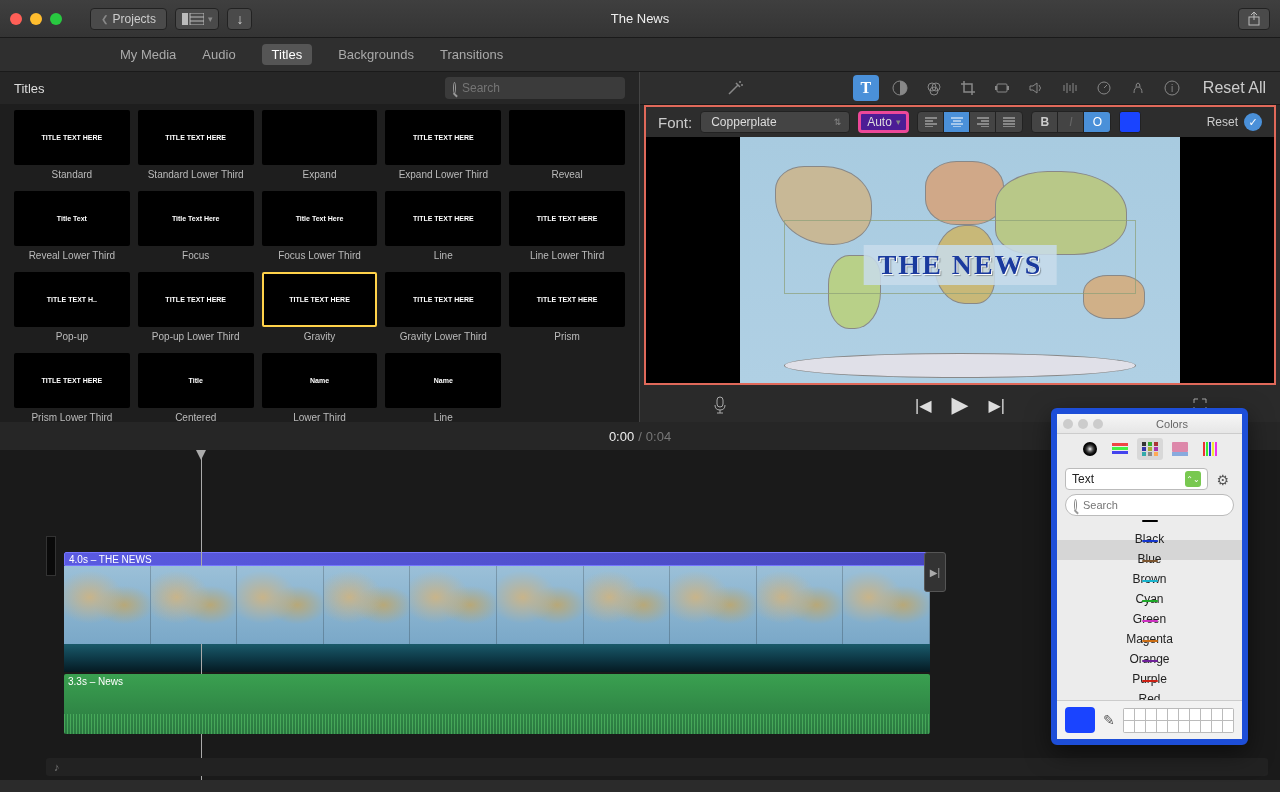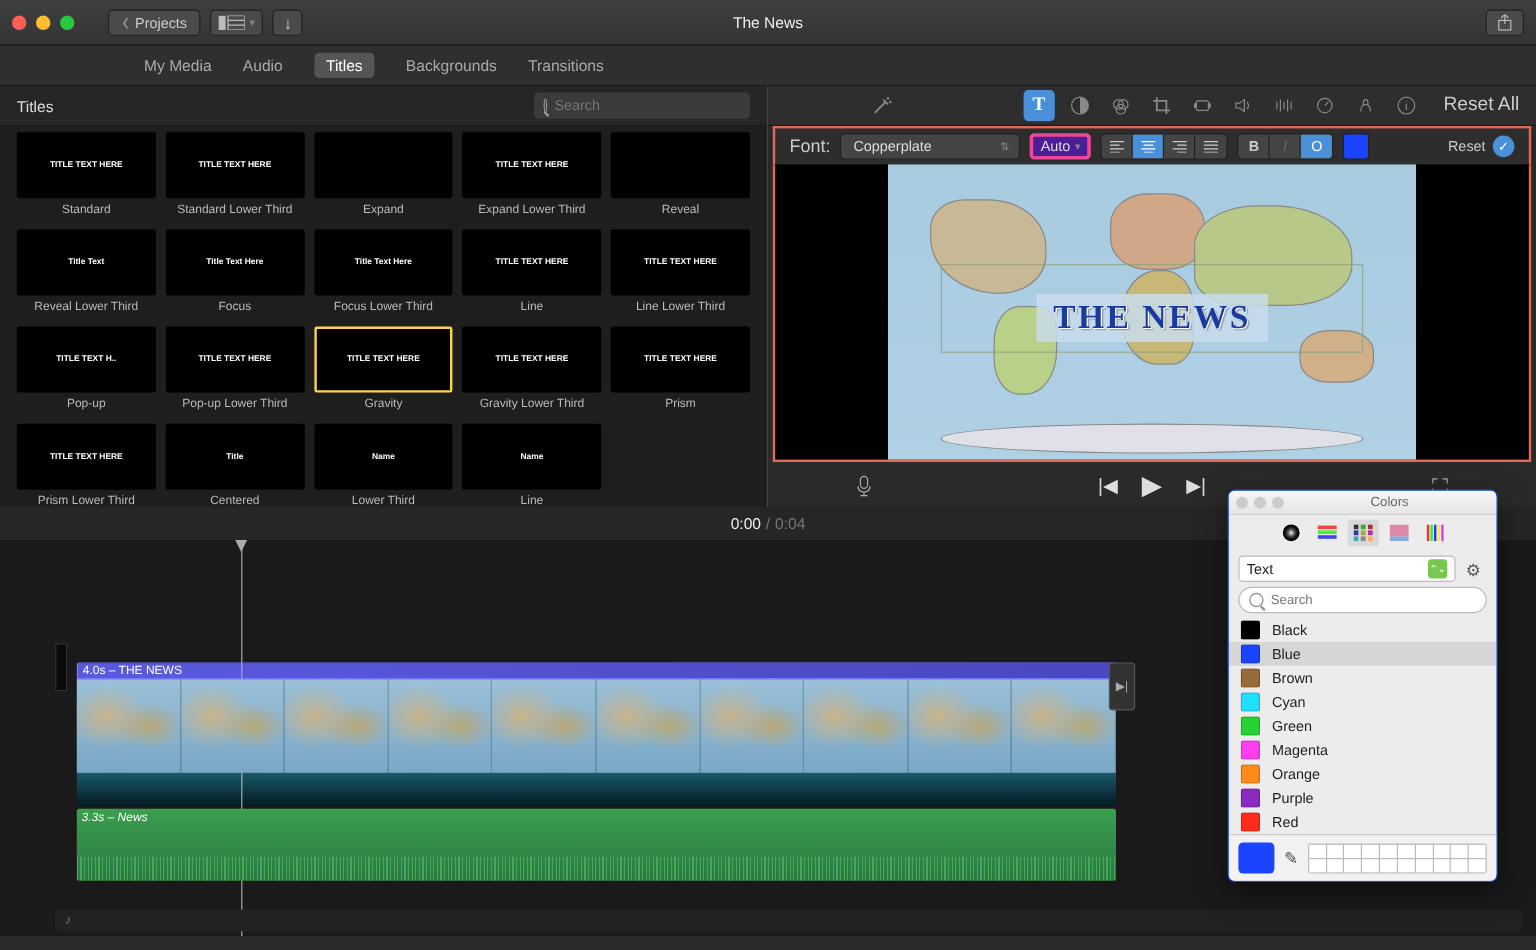--- a/index.html
+++ b/index.html
@@ -79,41 +79,41 @@
 .tltracks { height:330px; background:#1a1a1a; position:relative; padding-top:22px; }
 .playhead { position:absolute; left:201px; top:0; bottom:0; width:1px; background:#aaa; }
 .playhead::before { content:''; position:absolute; top:0; left:-5px; width:0; height:0; border-left:5px solid transparent; border-right:5px solid transparent; border-top:10px solid #aaa; }
 .trk { margin-left:64px; margin-right:350px; margin-bottom:0; }
 .trk-title { height:14px; background:linear-gradient(90deg,#5a5ae0,#4848c0); border:1px solid #7575ff; border-radius:2px 2px 0 0; color:#fff; font-size:10px; padding:0 4px; display:flex; align-items:center; }
 .trk-video { height:78px; display:flex; background:#2a4a5a; }
 .vthumb { flex:1; background:linear-gradient(#9bc0d8,#7aa8c8); border-right:1px solid rgba(0,0,0,.2); position:relative; }
 .vthumb::after { content:''; position:absolute; inset:0; background:radial-gradient(ellipse at 30% 40%,#c8b48a 0%,transparent 40%),radial-gradient(ellipse at 70% 50%,#b8a878 0%,transparent 35%); }
 .trk-videoshade { height:28px; background:linear-gradient(#1a5a6a,#0e3a48,#051a22); }
 .trk-audio { height:60px; background:linear-gradient(#3aa050,#2a7840); border-radius:2px; overflow:hidden; margin-top:2px; position:relative; }
-.trk-audio-lbl { color:#fff; font-size:10px; padding:2px 4px;font-style:italic; }
+.trk-audio-lbl { color:#fff; font-size:10px; padding:2px 4px; }
 .waveform { position:absolute; bottom:0; left:0; right:0; height:20px; background:repeating-linear-gradient(90deg,#60d070 0 1px,transparent 1px 3px); opacity:.5; }
 .transbtn { position:absolute; right:334px; top:102px; width:22px; height:40px; background:#333; border:1px solid #555; border-radius:3px; display:flex; align-items:center; justify-content:center; color:#aaa; font-size:10px; }
 .blank { position:absolute; left:46px; top:86px; width:10px; height:40px; background:#0a0a0a; border:1px solid #333; }
 .musictrk { position:absolute; bottom:4px; left:46px; right:12px; height:18px; background:#222; border-radius:3px; display:flex; align-items:center; padding:0 8px; color:#777; font-size:11px; }
 
 
-.colorspanel { position:absolute; right:32px; top:408px; width:225px; background:#ececec; border:1px solid #1d4ed8; border-radius:6px; box-shadow:0 8px 24px rgba(0,0,0,.5); color:#222; overflow:hidden; }
+.colorspanel { position:absolute; right:32px; top:408px; width:197px; background:#ececec; border:6px solid #1d4ed8; border-radius:6px; box-shadow:0 8px 24px rgba(0,0,0,.5); color:#222; overflow:hidden; }
 .cp-titlebar { height:20px; background:linear-gradient(#f6f6f6,#e6e6e6); display:flex; align-items:center; padding:0 6px; gap:5px; font-size:11px; color:#666; border-bottom:1px solid #ccc; }
 .cp-dot { width:10px; height:10px; border-radius:50%; background:#ccc; }
 .cp-title { flex:1; text-align:center; }
 .cp-tabs { height:30px; display:flex; align-items:center; justify-content:center; gap:4px; padding:4px; }
 .cp-tab { width:26px; height:22px; border-radius:3px; display:flex; align-items:center; justify-content:center; font-size:14px; }
 .cp-tab.active { background:#d8d8d8; }
 .cp-palsel { margin:4px 8px; height:22px; background:#fff; border:1px solid #bbb; border-radius:4px; display:flex; align-items:center; padding:0 6px; font-size:12px; position:relative; }
 .cp-palsel-arrow { margin-left:auto; width:16px; height:16px; background:#78c850; border-radius:3px; display:flex; align-items:center; justify-content:center; color:#fff; font-size:8px; }
 .cp-gear { position:absolute; right:-22px; top:3px; color:#555; font-size:14px; }
 .cp-search { margin:4px 8px; height:22px; background:#fff; border:1px solid #bbb; border-radius:11px; display:flex; align-items:center; padding:0 8px; gap:6px; }
 .cp-search input { border:none; outline:none; flex:1; font-size:11px; }
 .cp-list { max-height:180px; overflow:auto; }
-.cp-row { height:20px; display:flex; align-items:center; padding:0 10px; gap:10px; font-size:12px; }
+.cp-row { height:20px; display:flex; align-items:center; padding:0 10px; gap:10px; font-size:12px;flex-direction:column; }
 .cp-row.sel { background:#d6d6d6; }
 .cp-sw { width:16px; height:16px; border-radius:2px; border:1px solid rgba(0,0,0,.2); }
 .cp-foot { padding:6px 8px; display:flex; align-items:center; gap:8px; border-top:1px solid #ccc; background:#f2f2f2; }
 .cp-cur { width:30px; height:26px; border-radius:4px; }
 .cp-drop { color:#555; font-size:14px; }
 .cp-slots { flex:1; display:grid; grid-template-columns:repeat(10,1fr); grid-template-rows:repeat(2,1fr); gap:1px; background:#bbb; padding:1px; border-radius:2px; }
 .cp-slot { background:#fff; height:11px; }
 
 .chev { display:inline-block; font-size:9px; color:#888; }
 svg { display:block; }

